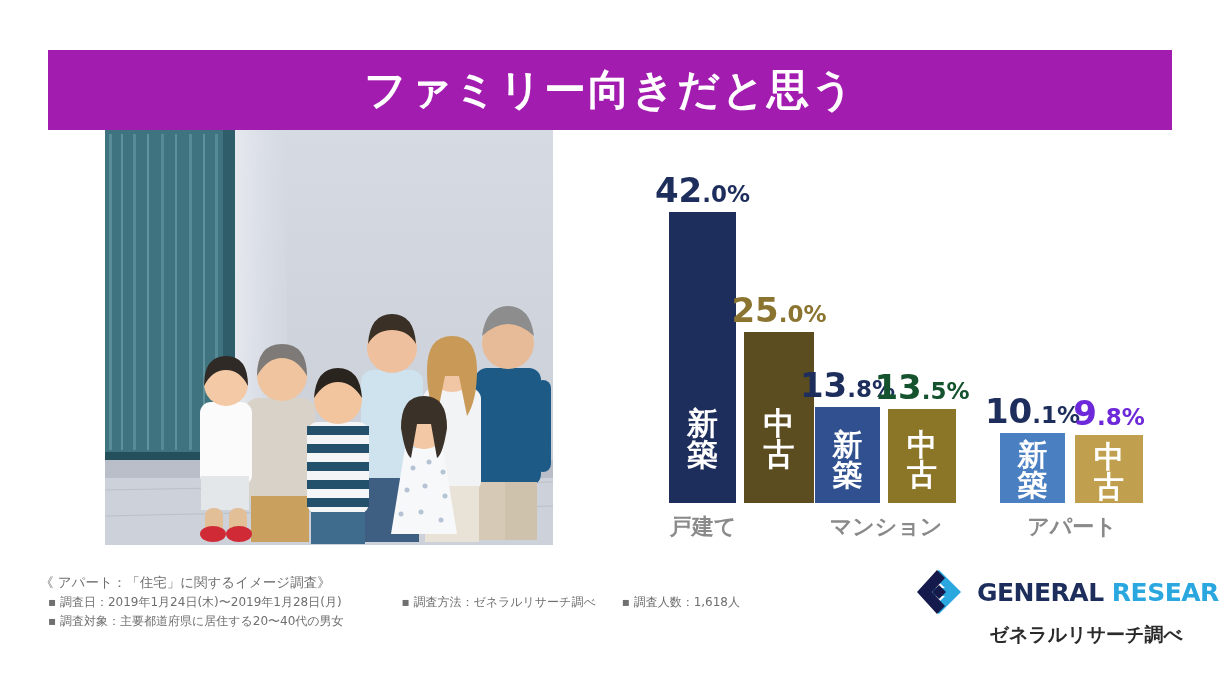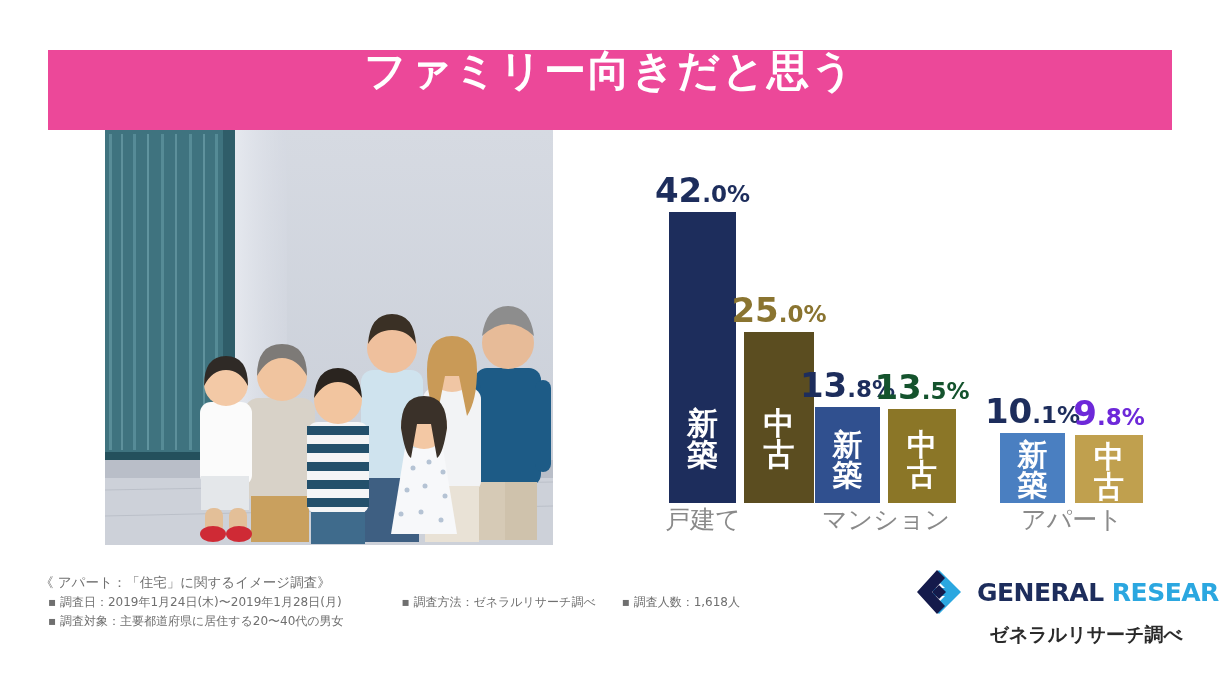--- a/index.html
+++ b/index.html
@@ -6,21 +6,21 @@
   body{
     width:1220px;height:690px;background:#ffffff;overflow:hidden;
     font-family:"Liberation Sans","DejaVu Sans",sans-serif;
     position:relative;
   }
   #page{position:absolute;left:0;top:0;width:1220px;height:690px;}
 
   
   .titlebar{
     position:absolute;left:48px;top:50px;width:1124px;height:80px;
-    background:#ec4899;display:flex;align-items:flex-start;justify-content:center;
+    background:#a21caf;display:flex;align-items:center;justify-content:center;
   }
   .titlebar .title{
     color:#ffffff;font-size:42px;font-weight:700;letter-spacing:2px;
     line-height:1;white-space:nowrap;
     font-family:"DejaVu Sans","Liberation Sans",sans-serif;
   }
 
   
   .photo{
     position:absolute;left:105px;top:130px;width:448px;height:415px;
@@ -47,21 +47,21 @@
   .vlabel{
     position:absolute;bottom:100%;left:50%;transform:translateX(-50%);
     white-space:nowrap;line-height:1;padding-bottom:5px;
     font-family:"DejaVu Sans","Liberation Sans",sans-serif;font-weight:700;
   }
   .vlabel .big{font-size:34px;}
   .vlabel .small{font-size:23px;}
   .vlabel .pct{font-size:23px;}
   .catlabel{
     position:absolute;top:100%;left:50%;transform:translateX(-50%);
-    white-space:nowrap;color:#8a8a8a;font-size:25px;font-weight:400;
+    margin-top:9px;white-space:nowrap;color:#8a8a8a;font-size:22px;font-weight:700;
     font-family:"DejaVu Sans","Liberation Sans",sans-serif;
   }
 
   
   .footer{position:absolute;left:40px;top:572px;width:700px;color:#7a7a7a;}
   .footer .fline{
     font-size:12px;line-height:1.55;white-space:nowrap;color:#6f6f6f;
     font-family:"DejaVu Sans","Liberation Sans",sans-serif;
   }
   .footer .fhead{font-size:13.5px;}

